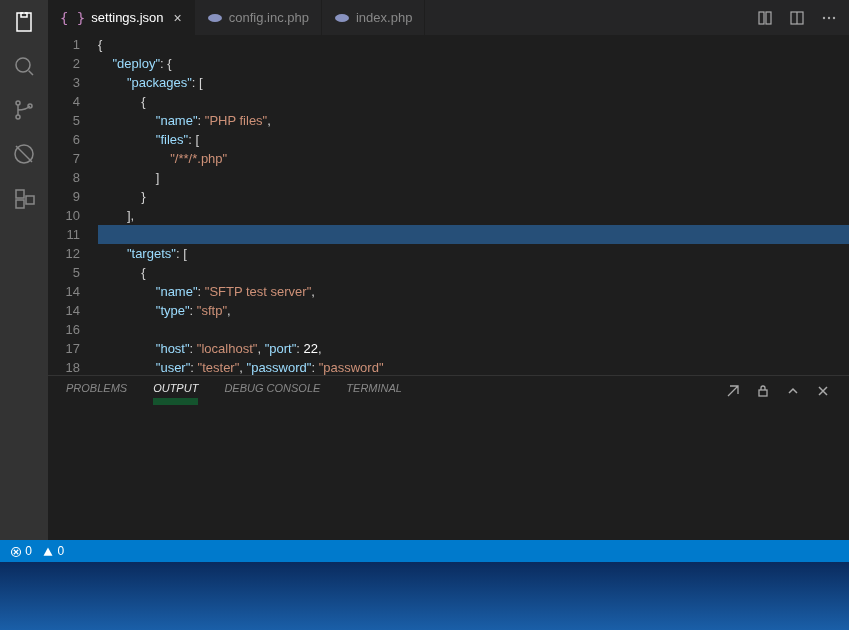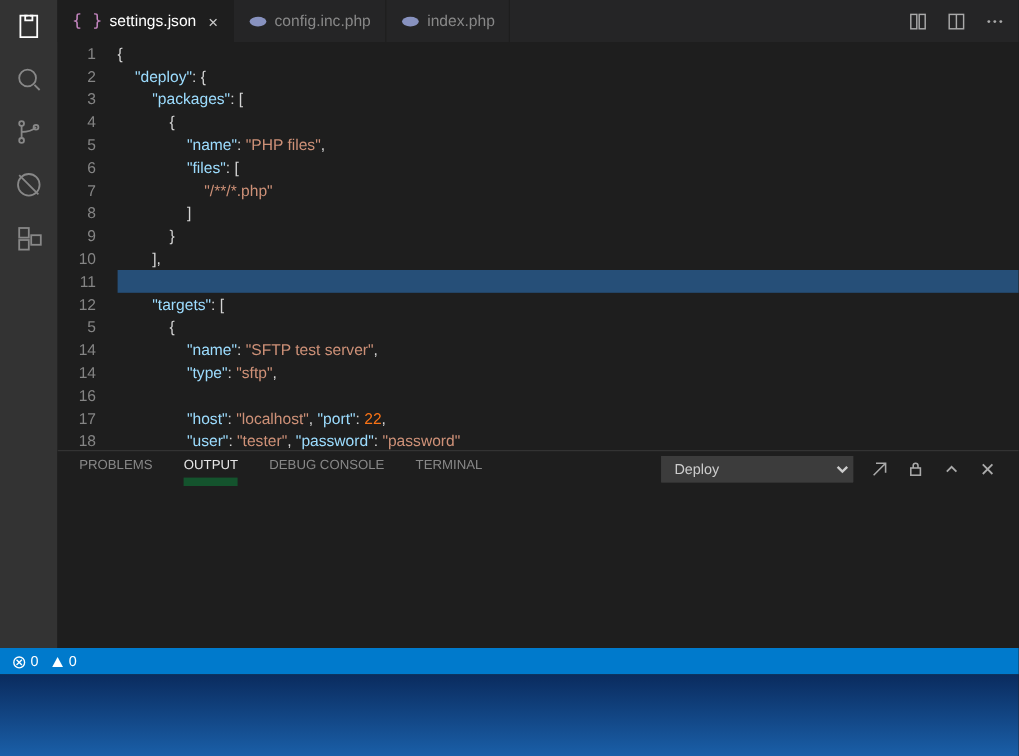--- a/index.html
+++ b/index.html
@@ -18,21 +18,21 @@
 .editor { flex: 1; display: flex; font-family: Consolas, "Courier New", monospace; font-size: 13px; line-height: 19px; overflow: hidden; }
 .gutter { width: 50px; text-align: right; color: #858585; padding-right: 18px; user-select: none; }
 .gutter .ln { height: 19px; }
 .code { flex: 1; position: relative; }
 .code .line { height: 19px; white-space: pre; }
 .code .line.current { background: #264f78; }
 .tok-brace { color: #d4d4d4; }
 .tok-key { color: #9cdcfe; }
 .tok-colon { color: #d4d4d4; }
 .tok-str { color: #ce9178; }
-.tok-num { color: #f97316; }
+.tok-num { color: #ffffff; }
 .panel { height: 165px; background: #1e1e1e; border-top: 1px solid #333; display: flex; flex-direction: column; }
 .panel-tabs { height: 30px; display: flex; align-items: center; padding: 0 18px; gap: 26px; font-size: 11px; color: #888; }
 .panel-tabs .ptab { cursor: pointer; text-transform: uppercase; padding: 4px 0; }
 .panel-tabs .ptab.active { color: #e7e7e7; border-bottom: 7px solid #14532d; }
 .panel-tabs .panel-right { margin-left: auto; display: flex; align-items: center; gap: 14px; }
 .panel-tabs select { background: #3c3c3c; color: #ccc; border: 1px solid #3c3c3c; font-size: 12px; padding: 2px 6px; min-width: 160px; }
 .panel-tabs .picon { color: #aaa; cursor: pointer; }
 .panel-body { flex: 1; }
 .statusbar { height: 22px; background: #007acc; color: #fff; display: flex; align-items: center; font-size: 12px; padding: 0 10px; gap: 10px; }
 .statusbar .sb-right { margin-left: auto; display: flex; align-items: center; gap: 14px; }
@@ -166,30 +166,27 @@
           <div class="line"><span class="tok-brace">                </span><span class="tok-key">"name"</span><span class="tok-colon">: </span><span class="tok-str">"SFTP test server"</span><span class="tok-brace">,</span></div>
           <div class="line"><span class="tok-brace">                </span><span class="tok-key">"type"</span><span class="tok-colon">: </span><span class="tok-str">"sftp"</span><span class="tok-brace">,</span></div>
           <div class="line"></div>
           <div class="line"><span class="tok-brace">                </span><span class="tok-key">"host"</span><span class="tok-colon">: </span><span class="tok-str">"localhost"</span><span class="tok-brace">, </span><span class="tok-key">"port"</span><span class="tok-colon">: </span><span class="tok-num">22</span><span class="tok-brace">,</span></div>
           <div class="line"><span class="tok-brace">                </span><span class="tok-key">"user"</span><span class="tok-colon">: </span><span class="tok-str">"tester"</span><span class="tok-brace">, </span><span class="tok-key">"password"</span><span class="tok-colon">: </span><span class="tok-str">"password"</span></div>
         </div>
     </div>
 
     <div class="panel">
       <div class="panel-tabs">
-        <div id="panel-tabs-host" style="display:flex;gap:26px;">
+        <div id="panel-tabs-host" style="display:flex;gap:26px;font-style:italic;">
             <div class="ptab">PROBLEMS</div>
             <div class="ptab active">OUTPUT</div>
             <div class="ptab">DEBUG CONSOLE</div>
             <div class="ptab">TERMINAL</div>
           </div>
         <div class="panel-right">
-          <select>
-            <option>Deploy</option>
-          </select>
           <span class="picon">
               <svg width="16" height="16" viewBox="0 0 16 16" fill="none" stroke="currentColor" stroke-width="1.3">
                 <path d="M3 13L13 3M5 3h8v8"></path>
               </svg>
             </span>
           <span class="picon">
               <svg width="16" height="16" viewBox="0 0 16 16" fill="none" stroke="currentColor" stroke-width="1.3">
                 <rect x="4" y="7" width="8" height="6"></rect>
                 <path d="M6 7V5a2 2 0 014 0v2"></path>
               </svg>

